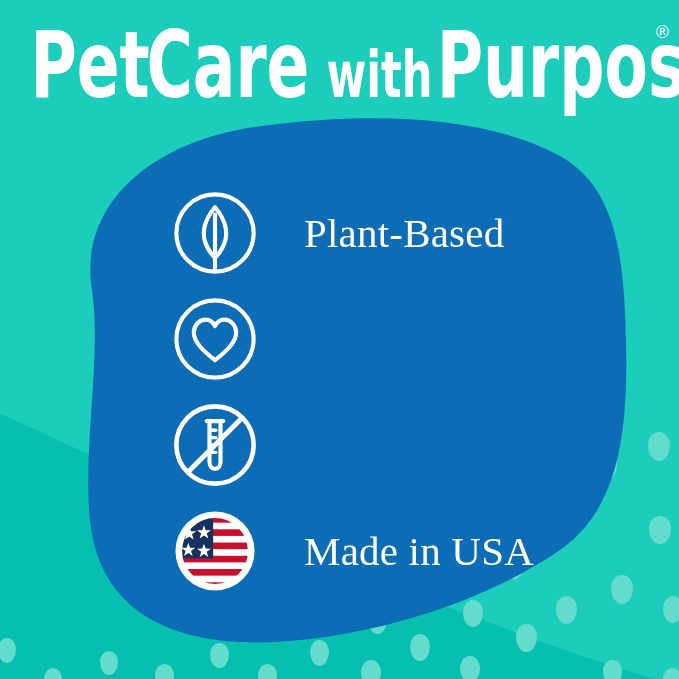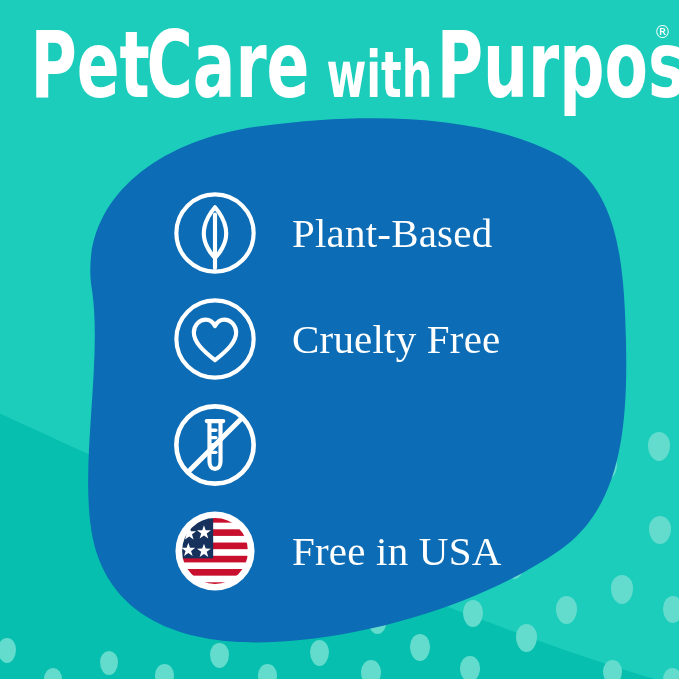--- a/index.html
+++ b/index.html
@@ -71,21 +71,21 @@
   }
   .feature-icon {
     width: 94px;
     height: 94px;
     flex: 0 0 94px;
     display: flex;
     align-items: center;
     justify-content: center;
   }
   .feature-label {
-    margin-left: 30px;
+    margin-left: 42px;
     color: #ffffff;
     font-size: 41px;
     line-height: 1;
     letter-spacing: 0.2px;
     white-space: nowrap;
     font-family: "Liberation Serif", serif;
   }
 </style>
 </head>
 <body>
@@ -159,21 +159,20 @@
       <div class="feature-label">Plant-Based</div>
     </div>
 
     <div class="feature-row">
       <div class="feature-icon">
         <svg viewBox="0 0 100 100" width="92" height="92">
           <circle cx="50" cy="50" r="42" fill="none" stroke="#ffffff" stroke-width="4.5"></circle>
           <path d="M50 73 C36 62 27 53 27 43 C27 35 33 29 40 29 C45 29 48 32 50 36 C52 32 55 29 60 29 C67 29 73 35 73 43 C73 53 64 62 50 73 Z" fill="none" stroke="#ffffff" stroke-width="4.5" stroke-linejoin="round"></path>
         </svg>
       </div>
-      <div class="feature-label">Cruelty Free</div>
     </div>
 
     <div class="feature-row">
       <div class="feature-icon">
         <svg viewBox="0 0 100 100" width="92" height="92">
           <circle cx="50" cy="50" r="42" fill="none" stroke="#ffffff" stroke-width="5"></circle>
           <path d="M41 24 L59 24 M44 24 L44 68 C44 73 46.5 76 50 76 C53.5 76 56 73 56 68 L56 24" fill="none" stroke="#ffffff" stroke-width="4.5" stroke-linecap="round" stroke-linejoin="round"></path>
           <line x1="44" y1="34" x2="51" y2="34" stroke="#ffffff" stroke-width="3.6" stroke-linecap="round"></line>
           <line x1="44" y1="42" x2="51" y2="42" stroke="#ffffff" stroke-width="3.6" stroke-linecap="round"></line>
           <line x1="44" y1="50" x2="51" y2="50" stroke="#ffffff" stroke-width="3.6" stroke-linecap="round"></line>
@@ -205,17 +204,17 @@
             <rect x="10" y="10" width="38" height="48" fill="#15315C"></rect>
 
             <path d="M22 23 l1.9 5.4 5.7 .1 -4.6 3.4 1.7 5.5 -4.7 -3.2 -4.7 3.2 1.7 -5.5 -4.6 -3.4 5.7 -.1 Z" fill="#ffffff"></path>
             <path d="M38 22 l1.9 5.4 5.7 .1 -4.6 3.4 1.7 5.5 -4.7 -3.2 -4.7 3.2 1.7 -5.5 -4.6 -3.4 5.7 -.1 Z" fill="#ffffff"></path>
             <path d="M21 41 l1.9 5.4 5.7 .1 -4.6 3.4 1.7 5.5 -4.7 -3.2 -4.7 3.2 1.7 -5.5 -4.6 -3.4 5.7 -.1 Z" fill="#ffffff"></path>
             <path d="M38 42 l1.9 5.4 5.7 .1 -4.6 3.4 1.7 5.5 -4.7 -3.2 -4.7 3.2 1.7 -5.5 -4.6 -3.4 5.7 -.1 Z" fill="#ffffff"></path>
           </g>
           <circle cx="50" cy="50" r="38" fill="none" stroke="#ffffff" stroke-width="4.5"></circle>
         </svg>
       </div>
-      <div class="feature-label">Free in USA</div>
+      <div class="feature-label">Made in USA</div>
     </div>
 
   </div>
 </div>
 
 </body></html>

